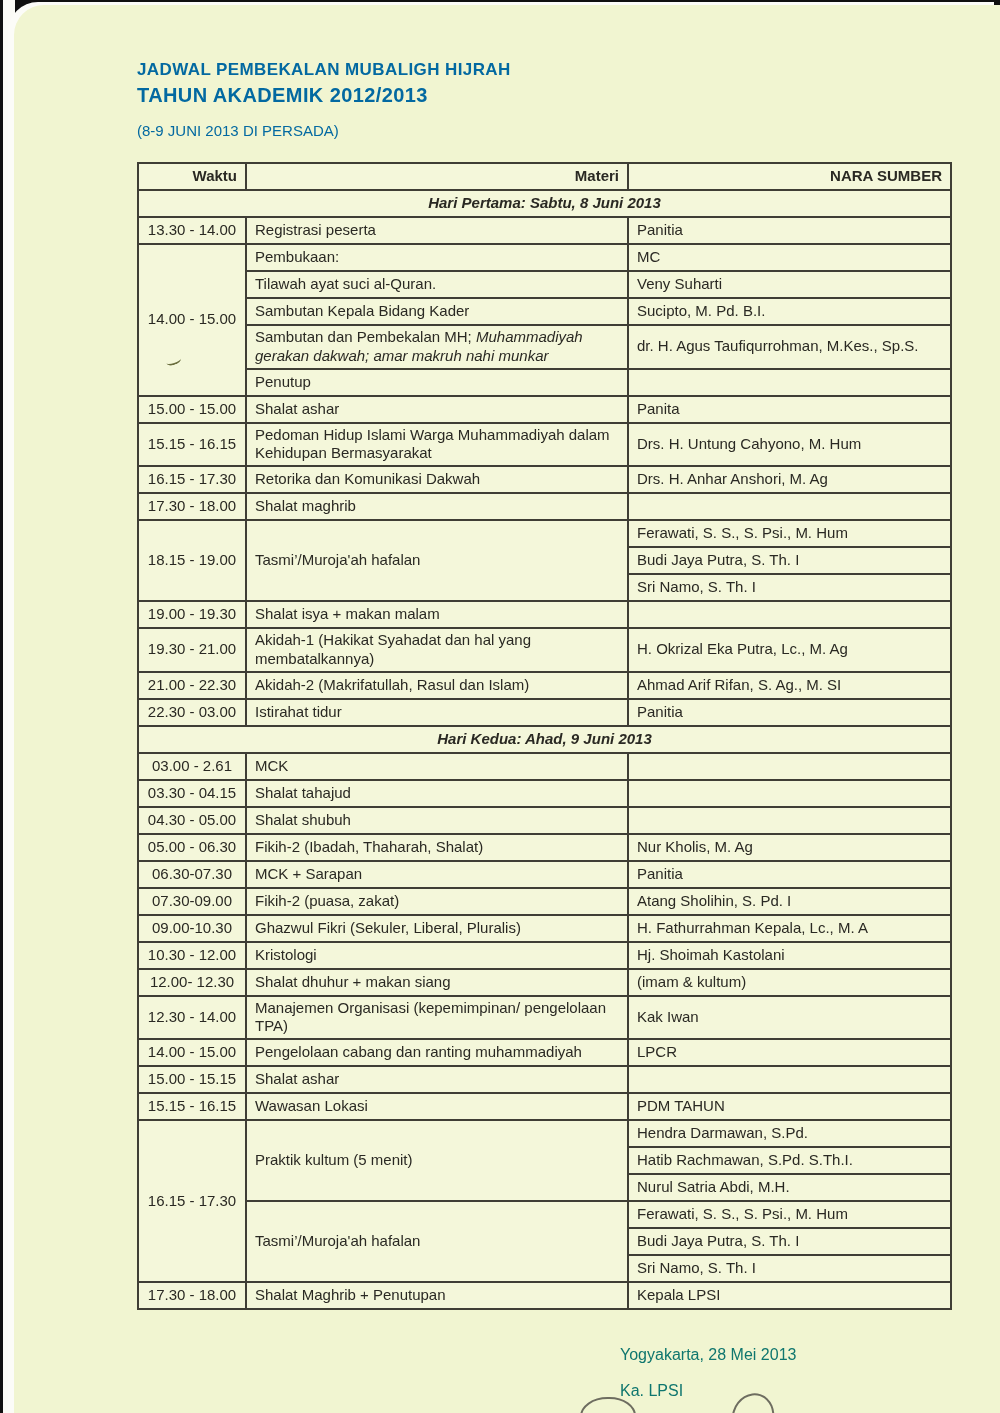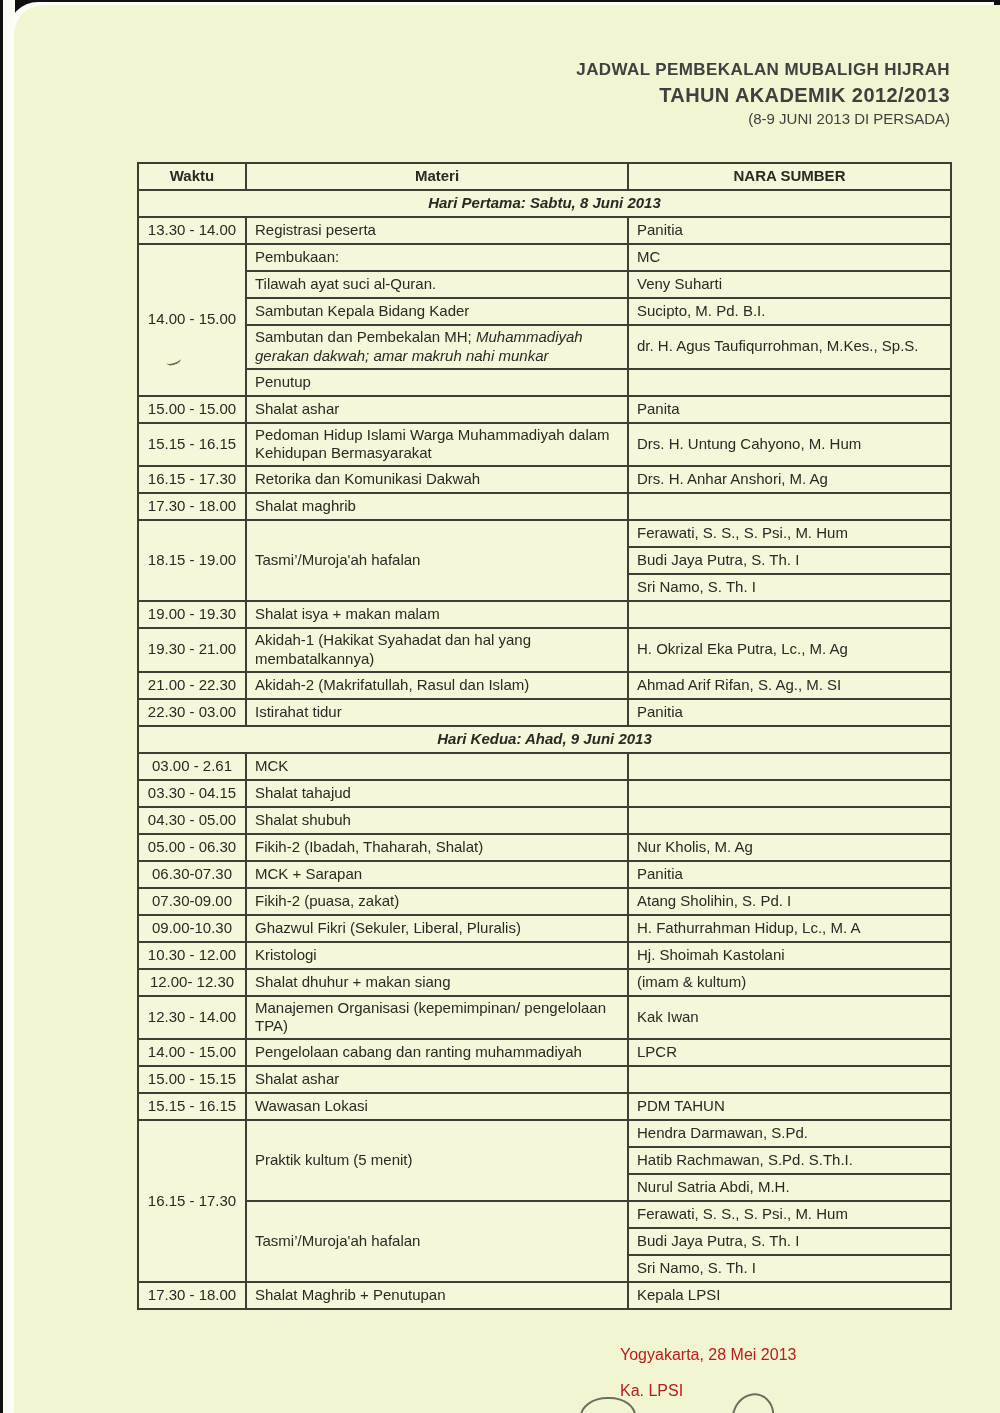--- a/index.html
+++ b/index.html
@@ -11,49 +11,49 @@
   .white-sliver{
     position:absolute;left:3px;top:0;width:12px;height:1413px;background:#fbfbf6;
   }
   .paper{
     position:absolute;left:14px;top:5px;width:986px;height:1408px;
     background:#f1f5d1;
     border-top-left-radius:30px;
     box-shadow:-6px -3px 0 0 #fcfcf8;
     overflow:hidden;
   }
-  .title-block{position:absolute;left:123px;top:55px;width:813px;text-align:right;color:#404040;}
+  .title-block{position:absolute;left:123px;top:55px;width:813px;text-align:left;color:#0369a1;}
   .title-line1{font-size:17px;font-weight:bold;letter-spacing:.4px;}
   .title-line2{font-size:20px;font-weight:bold;letter-spacing:.4px;margin-top:4px;}
-  .title-line3{font-size:15px;margin-top:3px;}
+  .title-line3{font-size:15px;margin-top:15px;}
   table.schedule{
     position:absolute;left:123px;top:157px;width:813px;
     border-collapse:collapse;table-layout:fixed;
     background:#f4f7da;
   }
   table.schedule td{
     border:2px solid #3f3e35;
     font-size:15px;color:#2a2923;
     padding:2px 8px;line-height:1.25;
     vertical-align:middle;
     overflow:hidden;
   }
   table.schedule tr{height:27px;}
   tr.hdr-row{height:26px;}
-  td.hdr{font-weight:bold;text-align:center;padding:2px 2px;}
+  td.hdr{font-weight:bold;text-align:right;padding:2px 2px;}
   tr.section-row{height:25px;}
   td.section{font-weight:bold;font-style:italic;text-align:center;}
   td.time{text-align:center;padding:2px 2px;}
   td.materi{padding-left:12px;}
   td.materi .it{font-style:italic;margin-top:46px;}
   td.nara{padding-left:13px;}
   col.c-time{width:108px;}
   col.c-materi{width:382px;}
   col.c-nara{width:323px;}
-  .footer-block{position:absolute;left:606px;top:1341px;color:#b91c1c;}
+  .footer-block{position:absolute;left:606px;top:1341px;color:#0f766e;}
   .footer-place{font-size:16px;}
   .footer-signer{font-size:16px;margin-top:18px;}
   .pen-mark{
     position:absolute;left:152px;top:352px;width:15px;height:6px;
     border-bottom:2px solid #6a6d3e;border-radius:50%;
     transform:rotate(-18deg);
   }
   .sig-loop-1{
     position:absolute;left:566px;top:1392px;width:52px;height:36px;
     border:2px solid #6e6d60;border-radius:50% 48% 52% 50%;
@@ -197,21 +197,21 @@
           <td class="nara">Panitia</td>
         </tr>
         <tr>
           <td class="time" rowspan="1">07.30-09.00</td>
           <td class="materi" rowspan="1">Fikih-2 (puasa, zakat)</td>
           <td class="nara">Atang Sholihin, S. Pd. I</td>
         </tr>
         <tr>
           <td class="time" rowspan="1">09.00-10.30</td>
           <td class="materi" rowspan="1">Ghazwul Fikri (Sekuler, Liberal, Pluralis)</td>
-          <td class="nara">H. Fathurrahman Hidup, Lc., M. A</td>
+          <td class="nara">H. Fathurrahman Kepala, Lc., M. A</td>
         </tr>
         <tr>
           <td class="time" rowspan="1">10.30 - 12.00</td>
           <td class="materi" rowspan="1">Kristologi</td>
           <td class="nara">Hj. Shoimah Kastolani</td>
         </tr>
         <tr>
           <td class="time" rowspan="1">12.00- 12.30</td>
           <td class="materi" rowspan="1">Shalat dhuhur + makan siang</td>
           <td class="nara">(imam &amp; kultum)</td>

